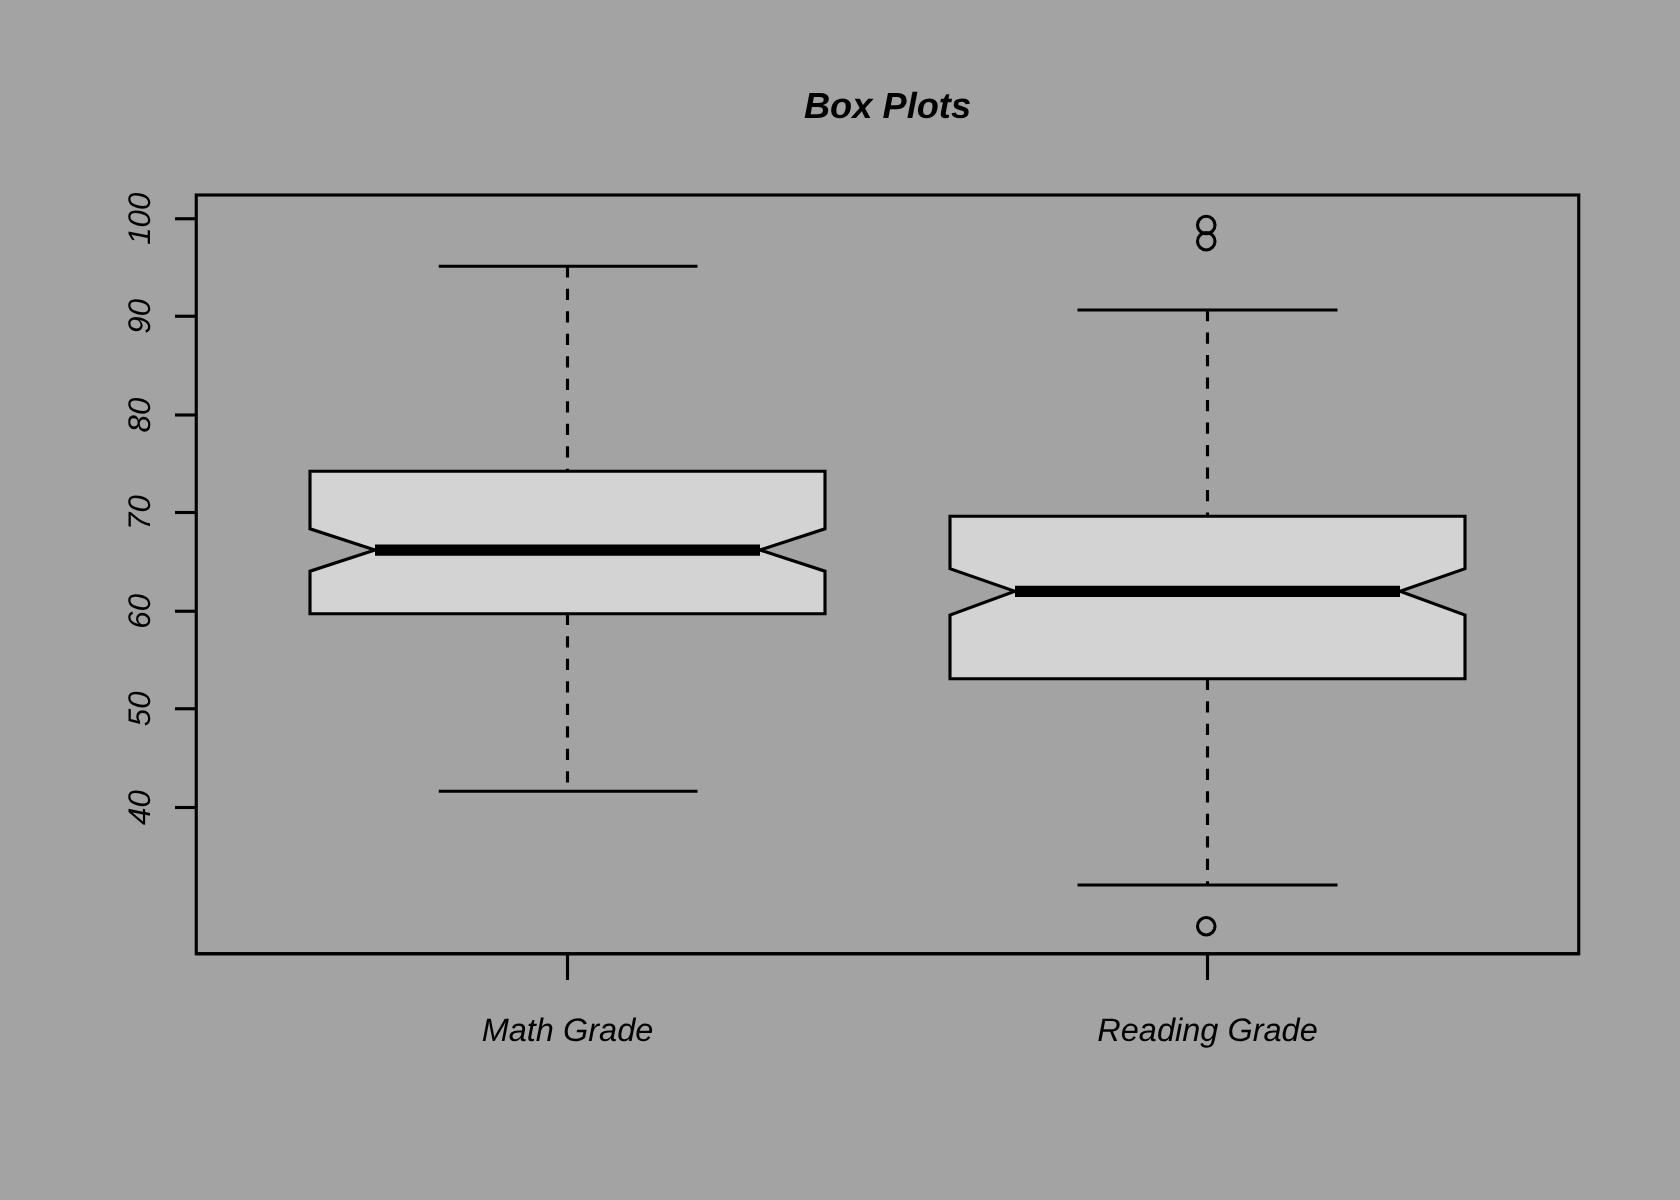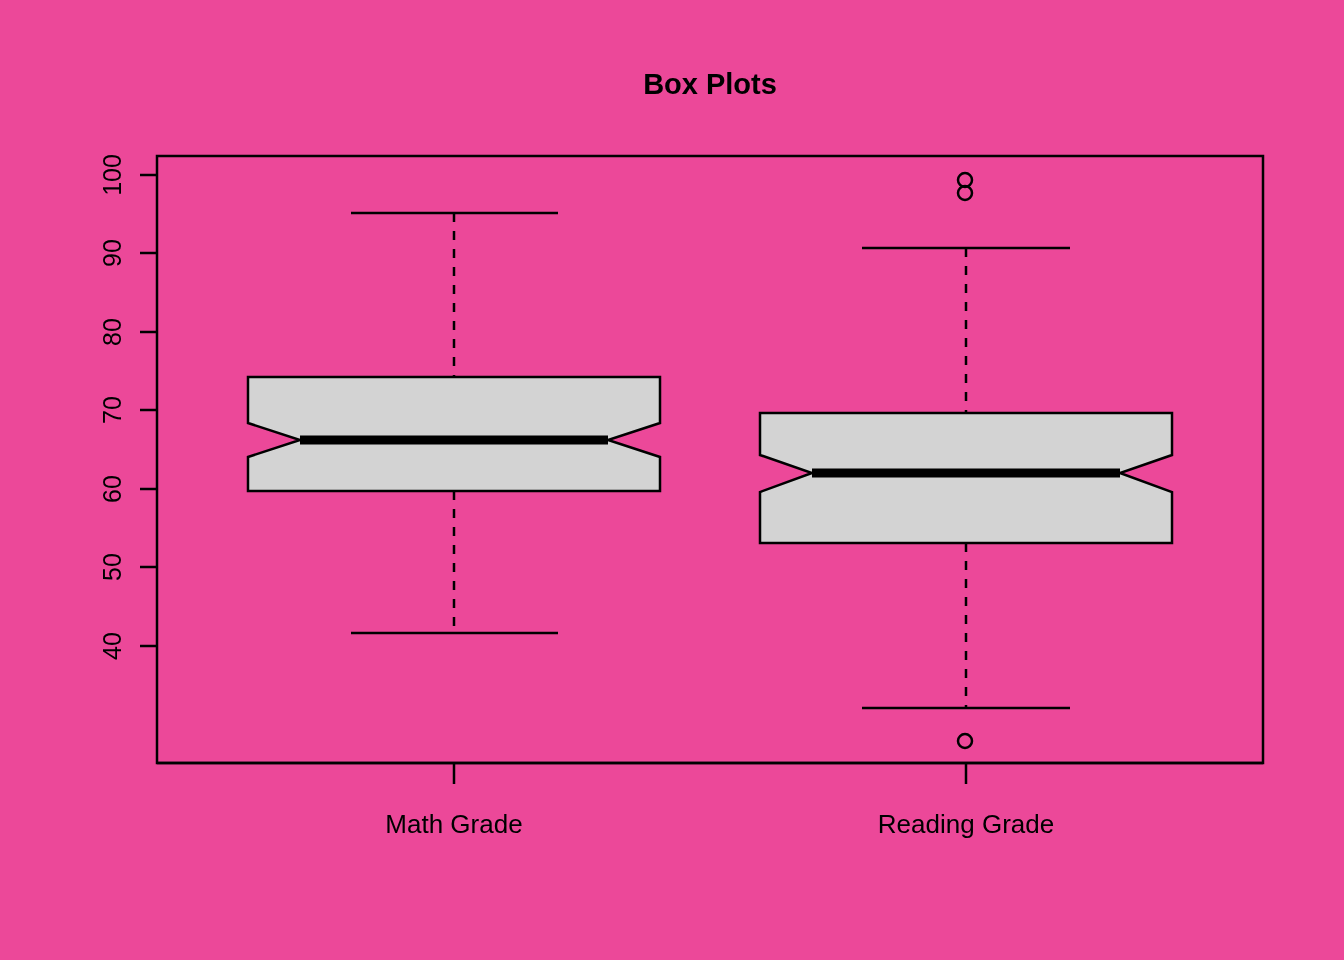--- a/index.html
+++ b/index.html
@@ -12,21 +12,22 @@
     width: 1344px;
     height: 960px;
     font-family: "Liberation Sans", sans-serif;
     color: #000000;
     overflow: hidden;
   }
   #plot-root {
     position: relative;
     width: 1344px;
     height: 960px;
-    background: #ec4899;
+    background: #a3a3a3;
+    font-style: italic;
   }
   #chart-svg {
     position: absolute;
     left: 0;
     top: 0;
     display: block;
   }
   .plot-title {
     font-family: "Liberation Sans", sans-serif;
     font-weight: bold;

